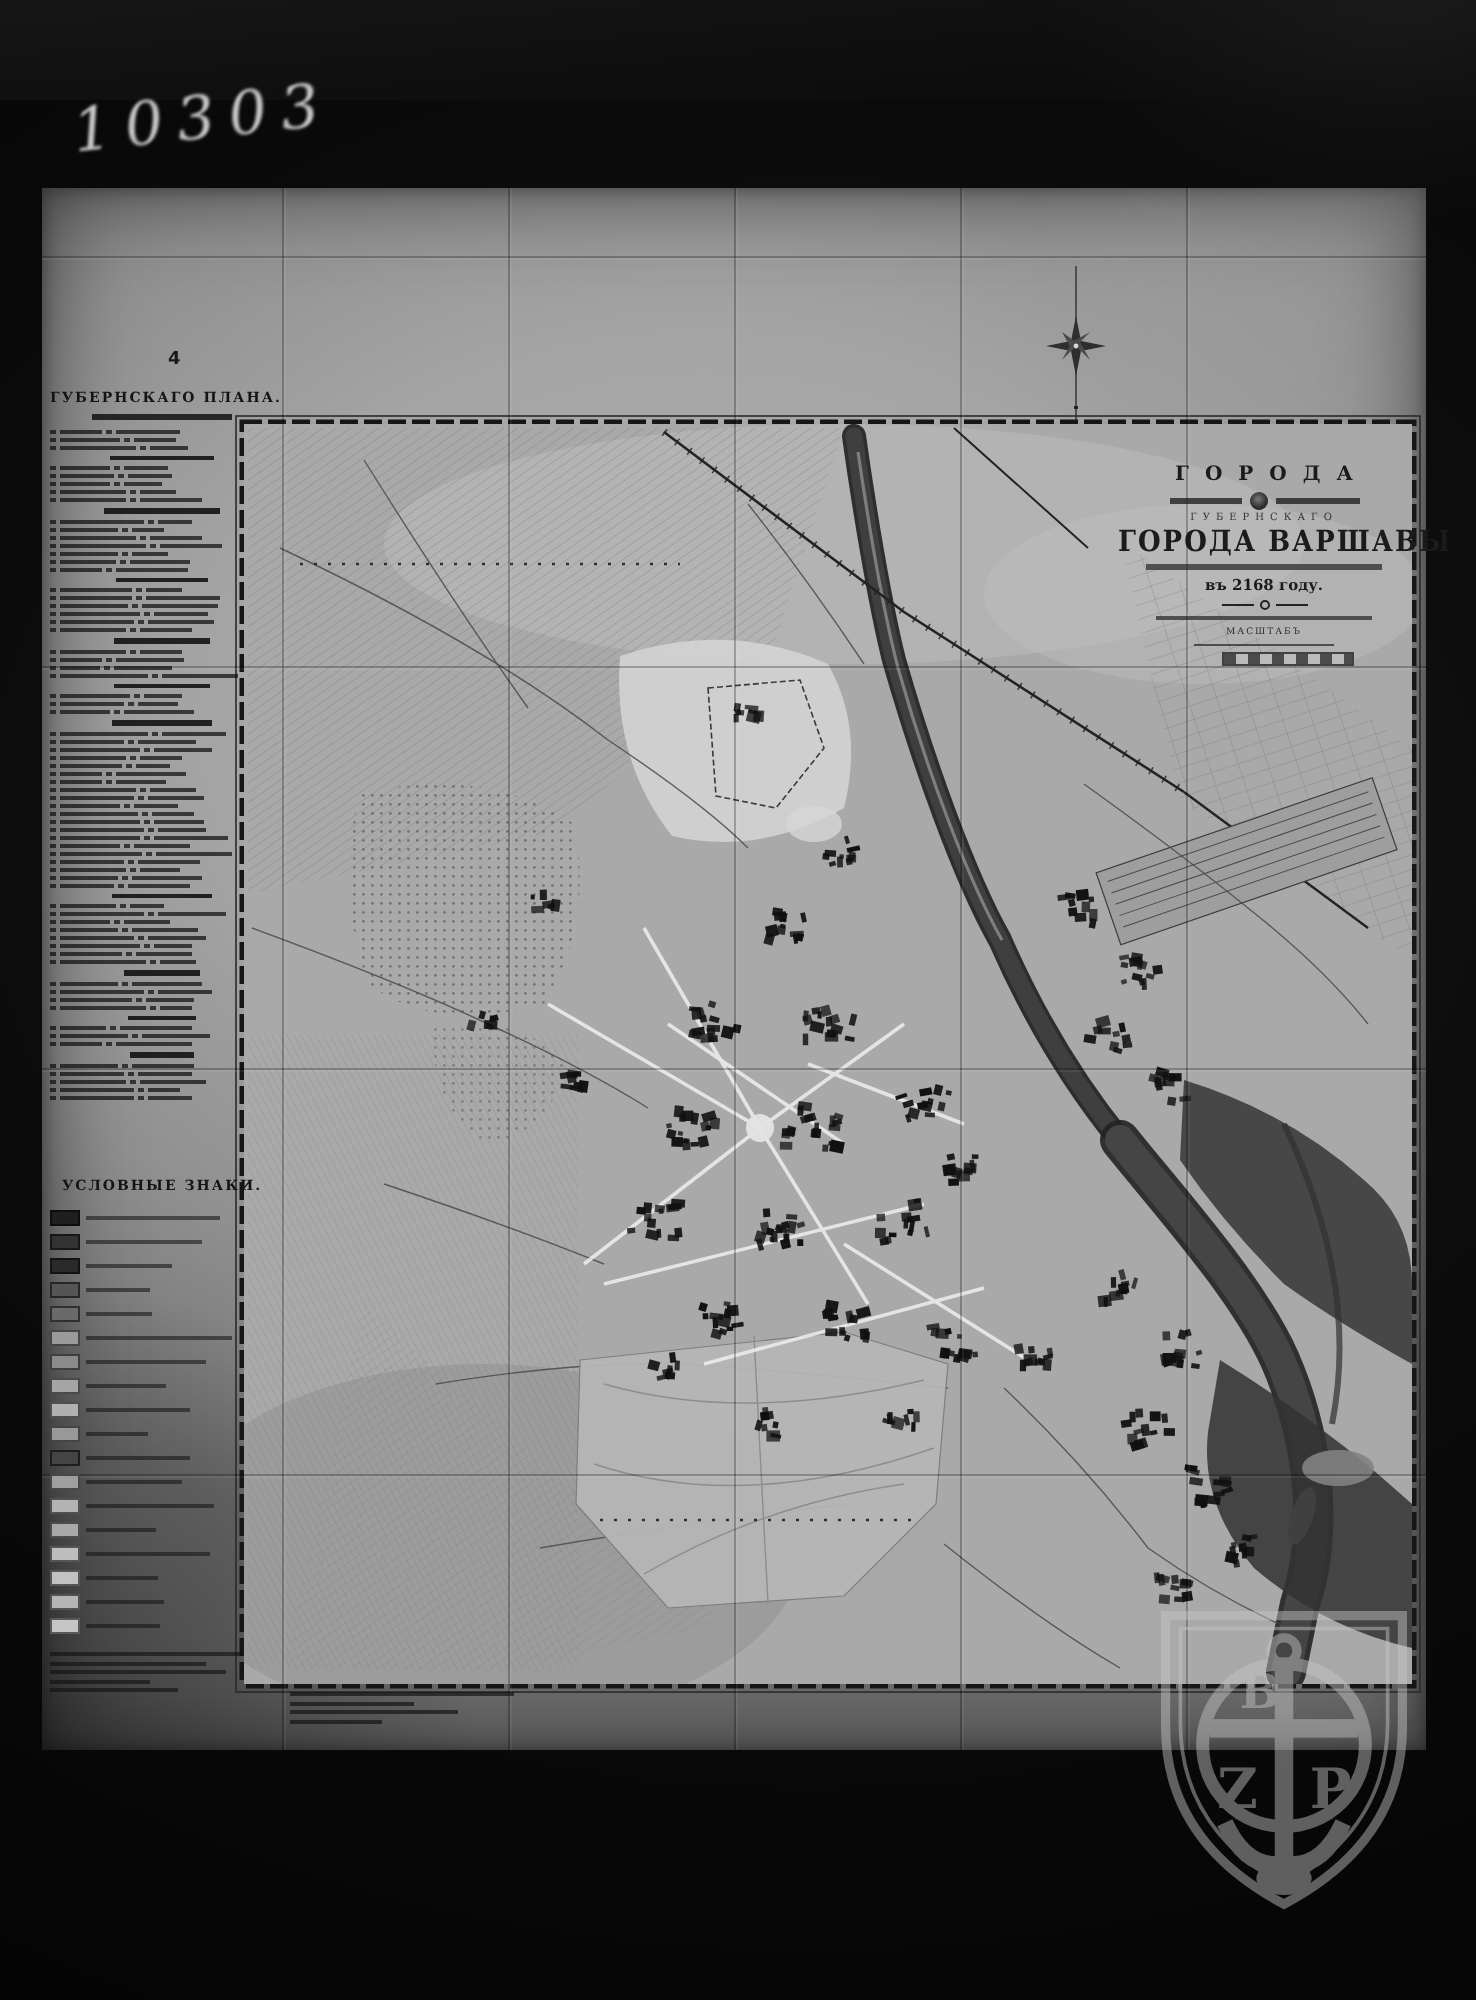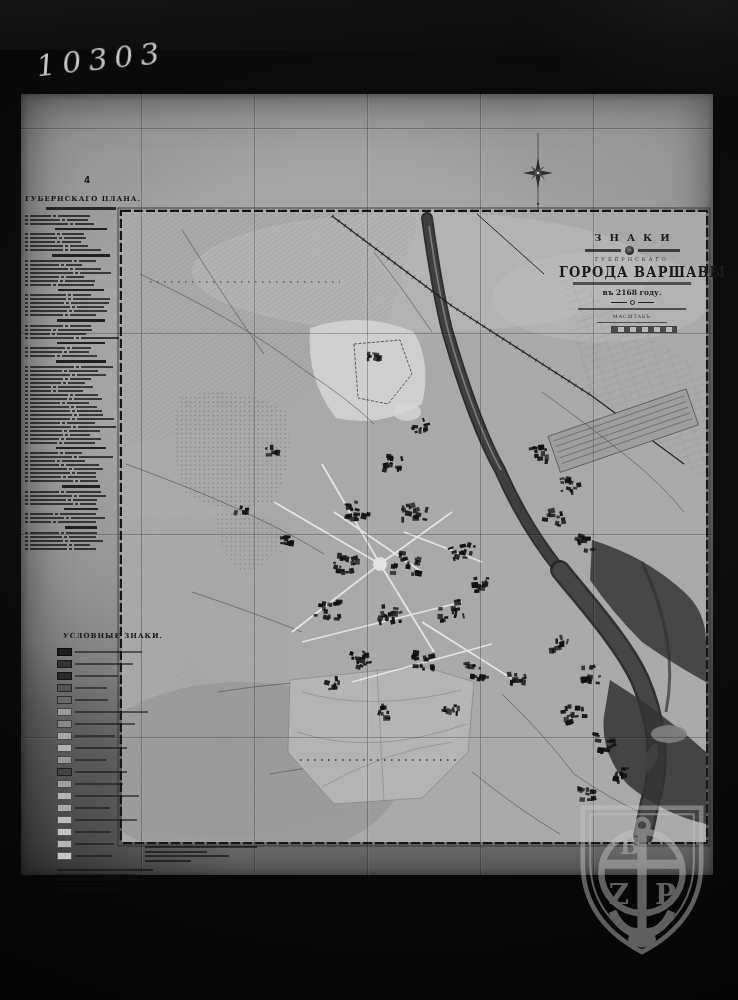--- a/index.html
+++ b/index.html
@@ -33,21 +33,21 @@
   .crease-h{left:0;height:1px;width:692px;background:rgba(0,0,0,.25);box-shadow:0 1px 0 rgba(255,255,255,.06);}
 
   
   #legend-upper{position:absolute;left:4px;top:100px;width:112px;color:#1c1c1c;}
   #legend-title,#signs-title{font-family:"DejaVu Serif", serif;font-weight:bold;
     font-size:7px;letter-spacing:1px;text-align:center;color:#141414;white-space:nowrap;}
   .leg-sub{width:70px;height:2.5px;background:rgba(10,10,10,.8);margin:4px auto 5px auto;}
   .leg-head{height:2.5px;background:rgba(10,10,10,.85);margin:3px auto;}
   .leg-row{display:flex;align-items:center;gap:2px;margin-bottom:2px;height:2px;}
   .leg-row span{display:block;height:2px;background:rgba(15,15,15,.72);}
-  #legend-signs{position:absolute;left:4px;top:537px;width:112px;margin-left:32px;}
+  #legend-signs{position:absolute;left:4px;top:494px;width:112px;}
   .sw-row{display:flex;align-items:center;gap:3px;margin-bottom:4px;}
   .sw{width:13px;height:6px;border:0.5px solid rgba(0,0,0,.55);flex:none;}
   .sw-bar{height:2px;background:rgba(20,20,20,.58);}
   #legend-notes{margin-top:9px;}
   #legend-notes div{height:2px;background:rgba(15,15,15,.6);margin-bottom:2.5px;}
 
   
   #foldnum{position:absolute;left:63px;top:81px;font-size:9px;font-weight:bold;color:#1a1a1a;}
 
   
@@ -1090,21 +1090,21 @@
       <div id="legend-notes">
         <div style="width:96px"></div>
           <div style="width:78px"></div>
           <div style="width:88px"></div>
         <div style="width:50px"></div>
           <div style="width:64px"></div>
       </div>
     </div>
 
     <div id="titleblock">
-      <div id="t-plan">ЗНАКИ</div>
+      <div id="t-plan">ГОРОДА</div>
       <div class="crest-line">
         <span class="bar" style="width:36px"></span>
         <span id="crest-dot"></span>
         <span class="bar" style="width:42px"></span>
       </div>
       <div id="t-gub">ГУБЕРНСКАГО</div>
       <div id="t-city">ГОРОДА ВАРШАВЫ</div>
       <div class="tiny-bar" style="width:118px"></div>
       <div id="t-year">въ 2168 году.</div>
       <div class="divider">

